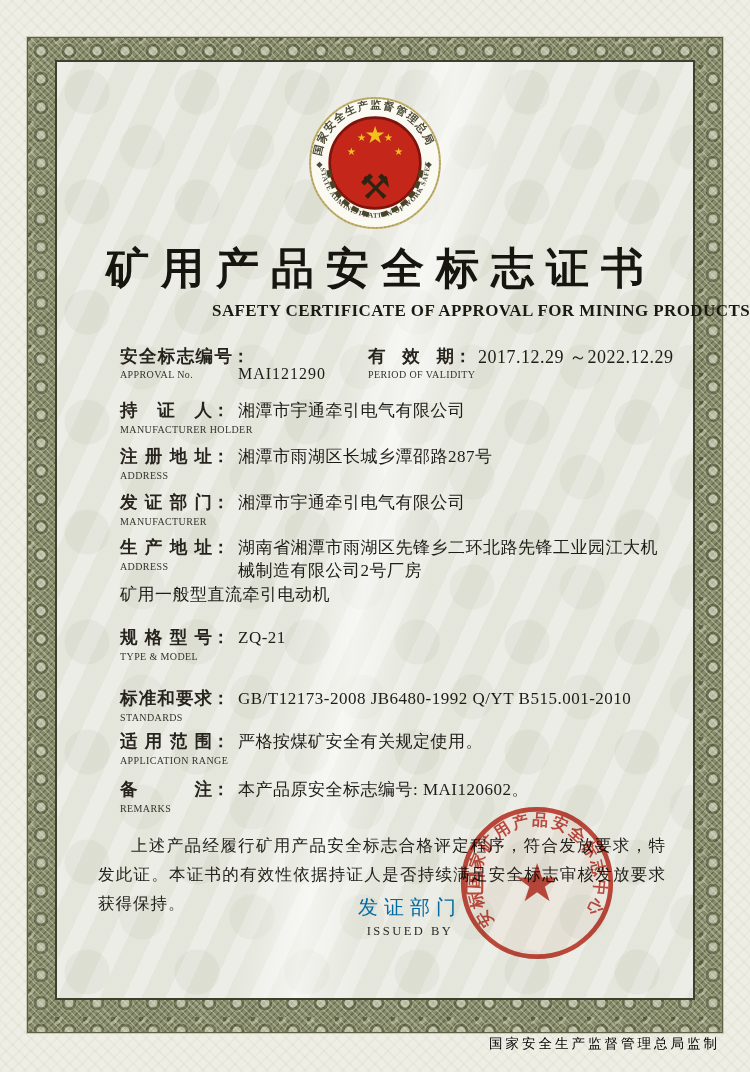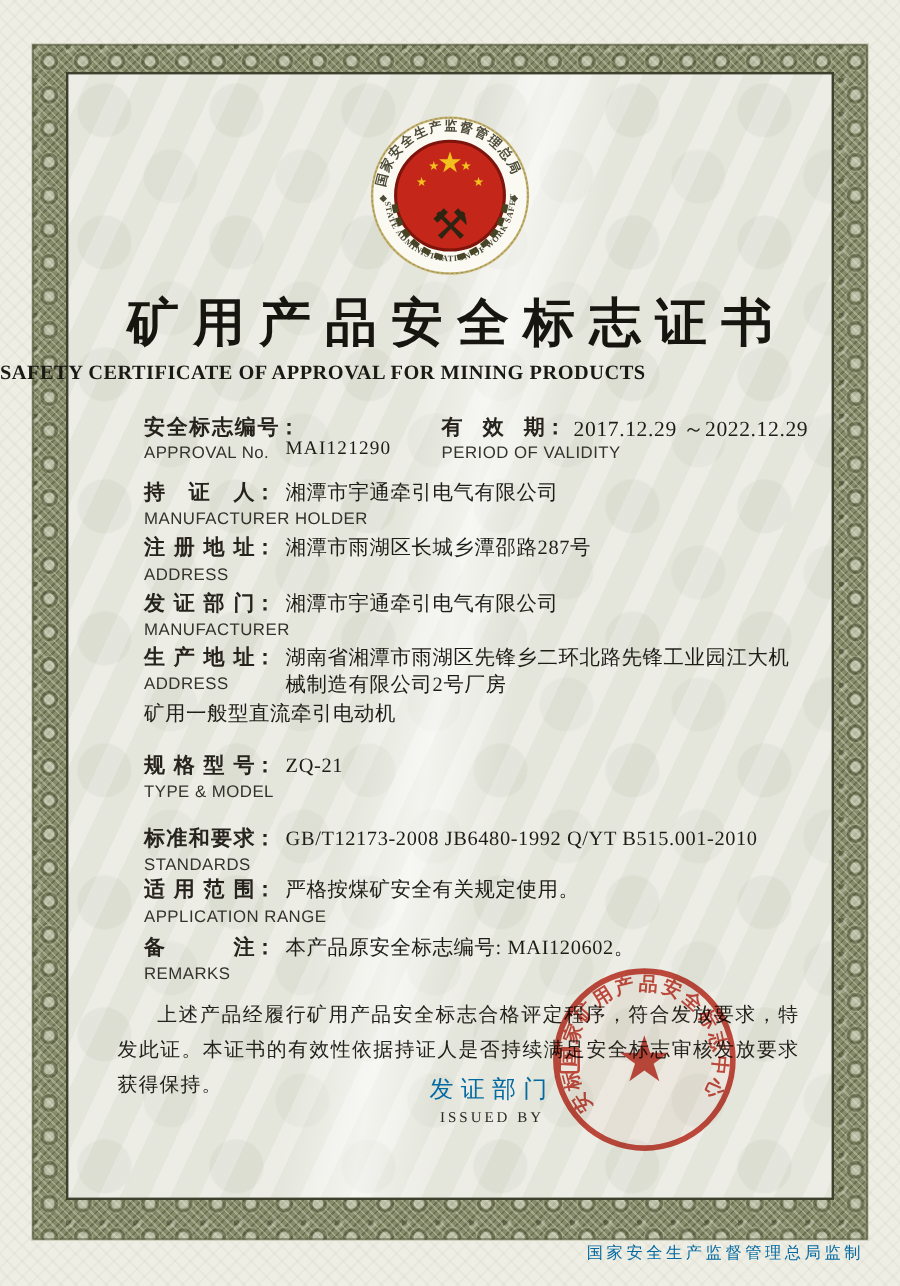--- a/index.html
+++ b/index.html
@@ -45,33 +45,33 @@
 
   
   .emblem{position:absolute;left:308px;top:96px;width:134px;height:134px;}
 
   .title{
     position:absolute;left:0;right:0;top:240px;text-align:center;
     font-size:43px;font-weight:bold;letter-spacing:12px;text-indent:12px;
     color:#17150f;
   }
   .subtitle{
-    position:absolute;left:0;right:0;top:301px;text-align:left;
+    position:absolute;left:0;right:0;top:301px;text-align:right;
     font-size:17px;font-weight:bold;letter-spacing:.4px;color:#1b1914;
   }
 
   .lbl{font-size:17.5px;font-weight:bold;color:#26231d;white-space:nowrap;}
   .lbl-cn{
     display:inline-block;text-align:justify;text-align-last:justify;
     text-justify:inter-character;vertical-align:bottom;
   }
   .colon{font-weight:bold;}
   .sub{
-    font-size:14px;color:#33322c;letter-spacing:.4px;margin-top:2px;
-    font-family:Liberation Sans, sans-serif;white-space:nowrap;
+    font-size:10px;color:#33322c;letter-spacing:.4px;margin-top:2px;
+    font-family:Liberation Serif, serif;white-space:nowrap;
   }
   .val{font-size:17px;color:#1e1c17;letter-spacing:.5px;line-height:23px;}
 
   
   .approval-row{position:absolute;left:120px;top:344px;width:560px;height:46px;}
   .ap-label{position:absolute;left:0;top:0;}
   .ap-label .lbl-cn{width:112px;}
   .ap-sub{position:absolute;left:0;top:23px;}
   .ap-value{position:absolute;left:118px;top:18px;font-size:16px;letter-spacing:1px;}
   .vd-label{position:absolute;left:248px;top:0;}
@@ -101,21 +101,21 @@
     font-size:19px;letter-spacing:1px;color:#131311;
   }
 
   
   .stamp{
     position:absolute;left:458px;top:804px;width:158px;height:158px;
     mix-blend-mode:multiply;opacity:.9;
   }
   .footer{
     position:absolute;right:30px;top:1035px;
-    font-size:13.5px;letter-spacing:3px;color:#0369a1;
+    font-size:13.5px;letter-spacing:3px;color:#000000;
   }
 </style>
 </head>
 <body>
 
 <div class="page-bg"></div>
 <div class="frame">
   <div class="paper"></div>
 </div>
 

